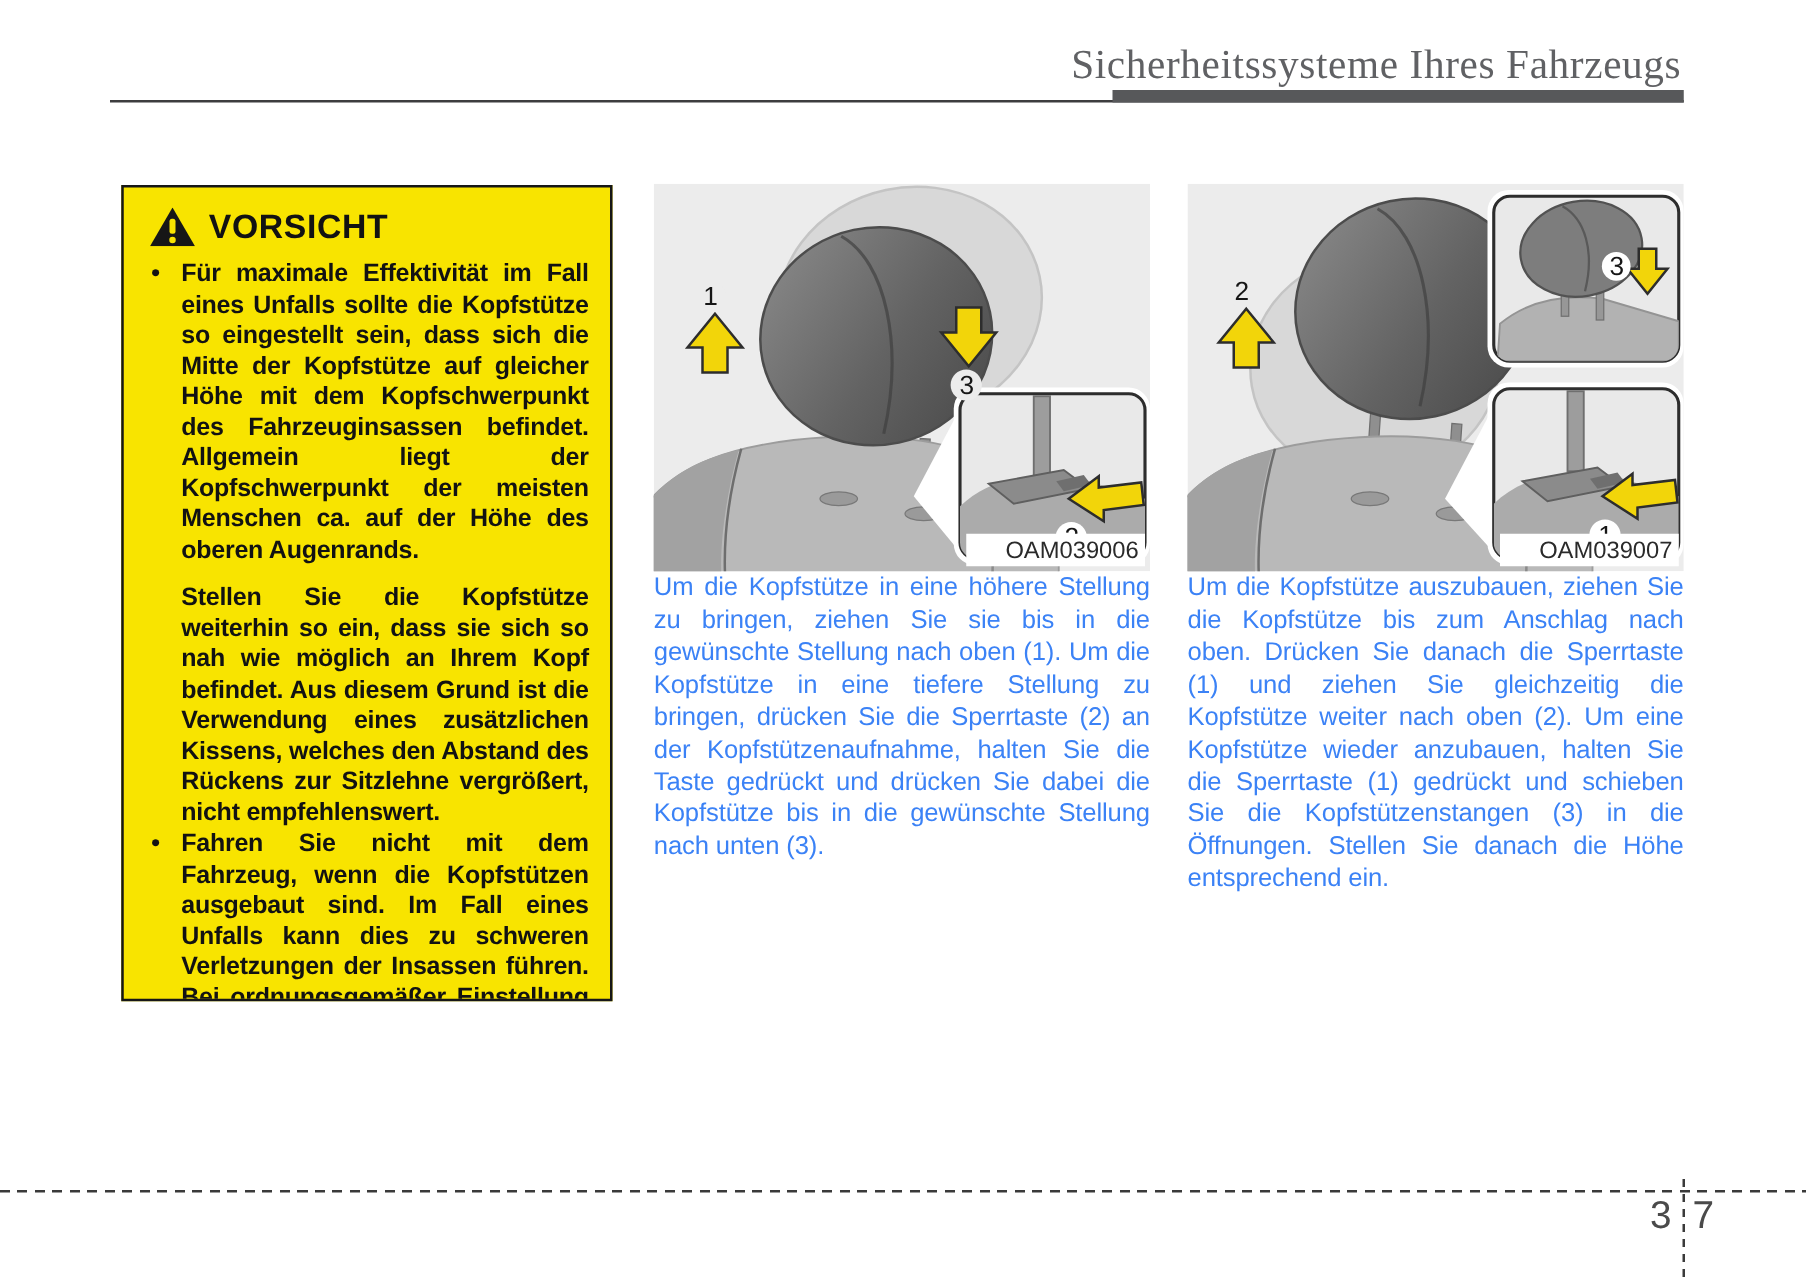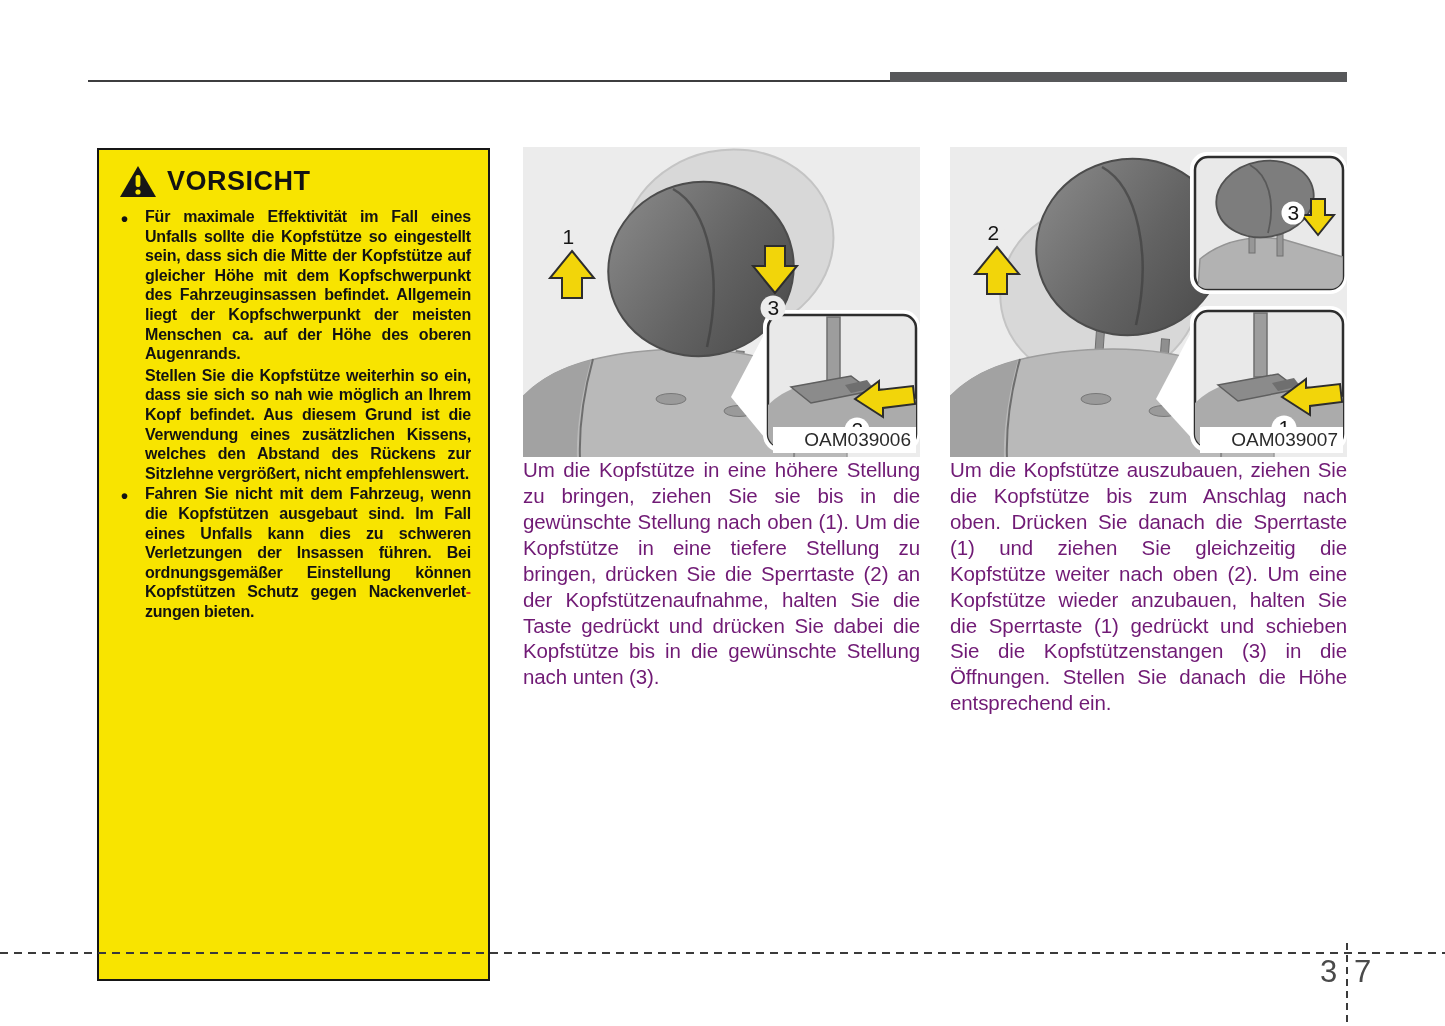--- a/index.html
+++ b/index.html
@@ -12,51 +12,51 @@
     position:absolute; top:36px; right:100px;
     font-family:"Liberation Serif", serif;
     font-size:33px; line-height:1; color:#606164; letter-spacing:0.5px;
     white-space:nowrap;
   }
   .rule-thin{ position:absolute; left:88px; top:80px; width:1259px; height:2px; background:#3d3d3f; }
   .rule-thick{ position:absolute; left:890px; top:72px; width:457px; height:10px; background:#57585a; }
 
   
   .warning-box{
-    position:absolute; left:97px; top:148px; width:393px; height:833px;
+    position:absolute; left:97px; top:148px; width:393px; height:653px;
     background:#f8e400; border:2px solid #161616;
     padding:14px 17px 0 15px; overflow:hidden;
   }
   .warning-title-row{ display:flex; align-items:center; gap:11px; margin:2px 0 10px 6px; }
   .warning-title{
     font-size:27px; font-weight:bold; color:#121212; letter-spacing:0.5px;
   }
   .warning-list{ list-style:none; }
   .warning-list li{
     position:relative; padding-left:31px; margin-bottom:1px;
-    font-size:16px; font-weight:bold; color:#121212;
+    font-size:20px; font-weight:bold; color:#121212;
     line-height:1.225; text-align:justify; letter-spacing:-0.2px;
   }
   .warning-list li::before{
     content:"\2022"; position:absolute; left:7px; top:0; font-size:20px;
   }
-  .warning-list li p + p{ margin-top:2px; }
+  .warning-list li p + p{ margin-top:14px; }
   .red-hyphen{ color:#e03010; }
 
   
   .col{ position:absolute; top:147px; width:397px; }
   .col-mid{ left:523px; }
   .col-right{ left:950px; }
   .figure{ width:397px; height:310px; display:block; }
   .col h2{
     font-family:"Liberation Serif", serif; font-weight:bold;
     font-size:22.5px; color:#101010; margin:13px 0 7px 0;
   }
   .col p.body{
-    font-size:20.5px; color:#701a75; line-height:1.265;
+    font-size:20.5px; color:#3b82f6; line-height:1.265;
     text-align:justify; letter-spacing:-0.1px;
   }
 
   
   .dash-h{
     position:absolute; left:0; top:952px; width:1445px; height:2px;
     background:repeating-linear-gradient(90deg,#3a3a3a 0 8px,transparent 8px 14px);
   }
   .dash-v{
     position:absolute; left:1346px; top:943px; width:2px; height:83px;
@@ -68,20 +68,21 @@
 
   
   .svg-num{ font-family:"Liberation Sans", sans-serif; font-size:21px; fill:#161616; }
   .svg-code{ font-family:"Liberation Sans", sans-serif; font-size:19px; fill:#2a2a2a; }
 </style>
 </head>
 <body>
 
 <div class="page">
 
+  <div class="header-title">Sicherheitssysteme Ihres Fahrzeugs</div>
   <div class="rule-thin"></div>
   <div class="rule-thick"></div>
 
   <aside class="warning-box">
     <div class="warning-title-row">
       <svg width="36" height="31" viewBox="0 0 36 31" aria-hidden="true">
         <polygon points="18,0 36,31 0,31" fill="#161616"></polygon>
         <rect x="15.6" y="9" width="4.8" height="12" rx="2" fill="#f8e400"></rect>
         <circle cx="18" cy="26" r="2.6" fill="#f8e400"></circle>
       </svg>

